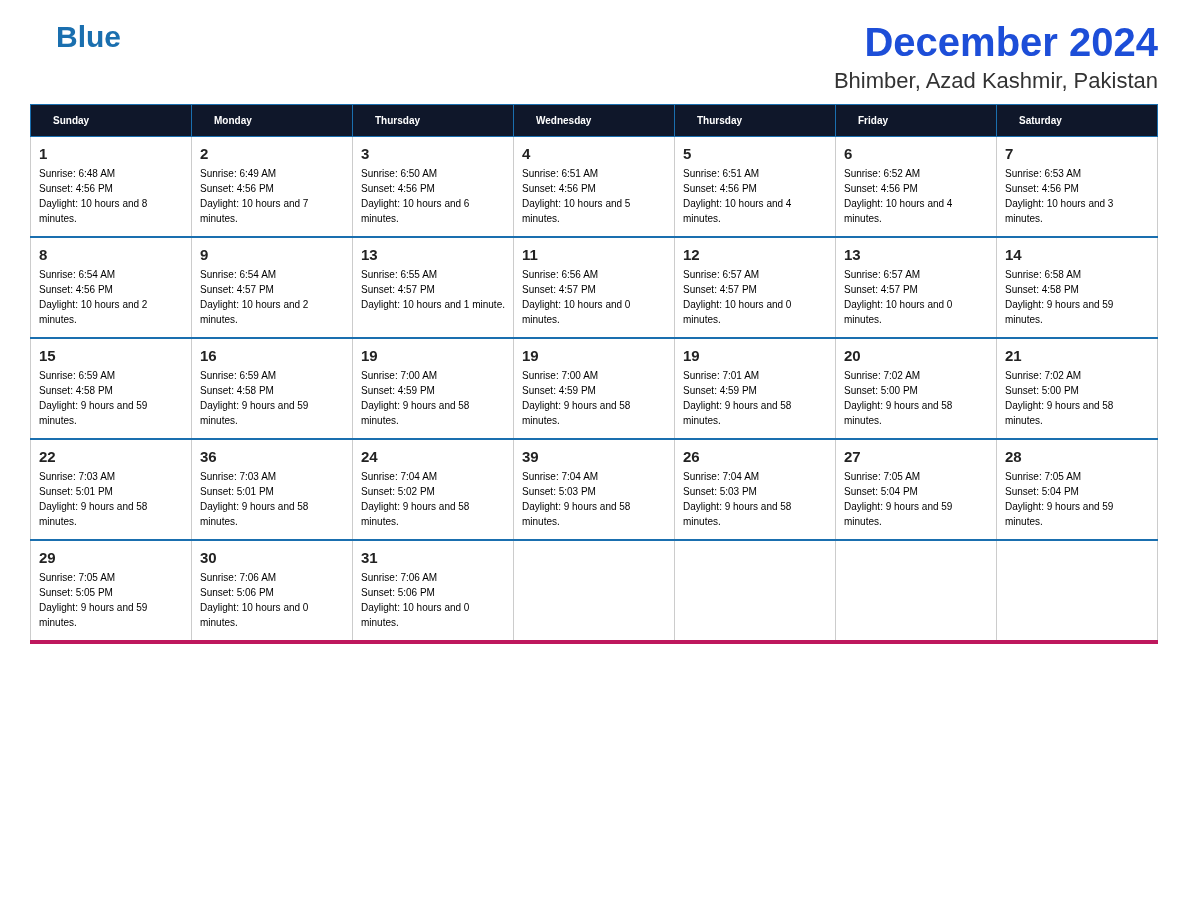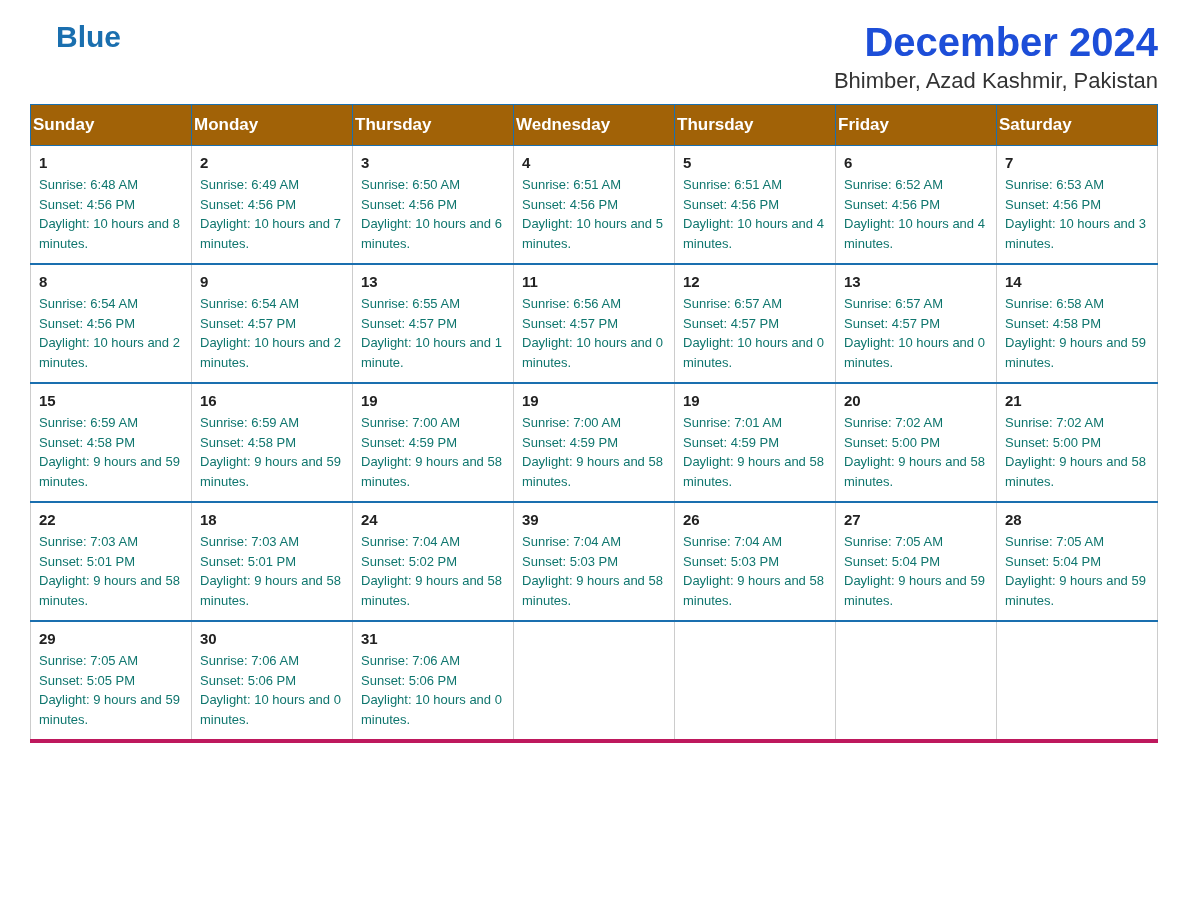--- a/index.html
+++ b/index.html
@@ -34,25 +34,25 @@
       font-size: 22px;
       color: #333;
       margin-top: 4px;
     }
     .calendar {
       width: 100%;
       border-collapse: collapse;
       margin-top: 10px;
     }
     .calendar th {
-      background-color: #a16207;
+      background-color: #0f172a;
       color: #fff;
-      padding: 10px 2px;
+      padding: 10px 22px;
       text-align: left;
-      font-size: 17px;
+      font-size: 10px;
       font-weight: bold;
       border: 1px solid #1a6faf;
     }
     .calendar td {
       vertical-align: top;
       padding: 8px 8px 10px 8px;
       border: 1px solid #ccc;
       font-size: 13px;
       color: #222;
       width: 14.28%;
@@ -61,23 +61,23 @@
     .calendar tr:last-child td {
       border-bottom: 4px solid #be185d;
     }
     .day-number {
       font-size: 15px;
       font-weight: bold;
       margin-bottom: 4px;
       display: block;
     }
     .day-info {
-      font-size: 13px;
+      font-size: 10px;
       line-height: 1.5;
-      color: #0f766e;
+      color: #000000;
     }
     .calendar tbody tr {
       border-bottom: 2px solid #1a6faf;
     }
     .logo-wrapper {
       display: flex;
       align-items: center;
     }
     .logo-general {
       font-size: 30px;
@@ -294,21 +294,21 @@
       <tr>
         <td>
         <span class="day-number">22</span>
         <div class="day-info">
           Sunrise: 7:03 AM<br>
           Sunset: 5:01 PM<br>
           Daylight: 9 hours and 58 minutes.
         </div>
       </td>
         <td>
-        <span class="day-number">18</span>
+        <span class="day-number">36</span>
         <div class="day-info">
           Sunrise: 7:03 AM<br>
           Sunset: 5:01 PM<br>
           Daylight: 9 hours and 58 minutes.
         </div>
       </td>
         <td>
         <span class="day-number">24</span>
         <div class="day-info">
           Sunrise: 7:04 AM<br>

